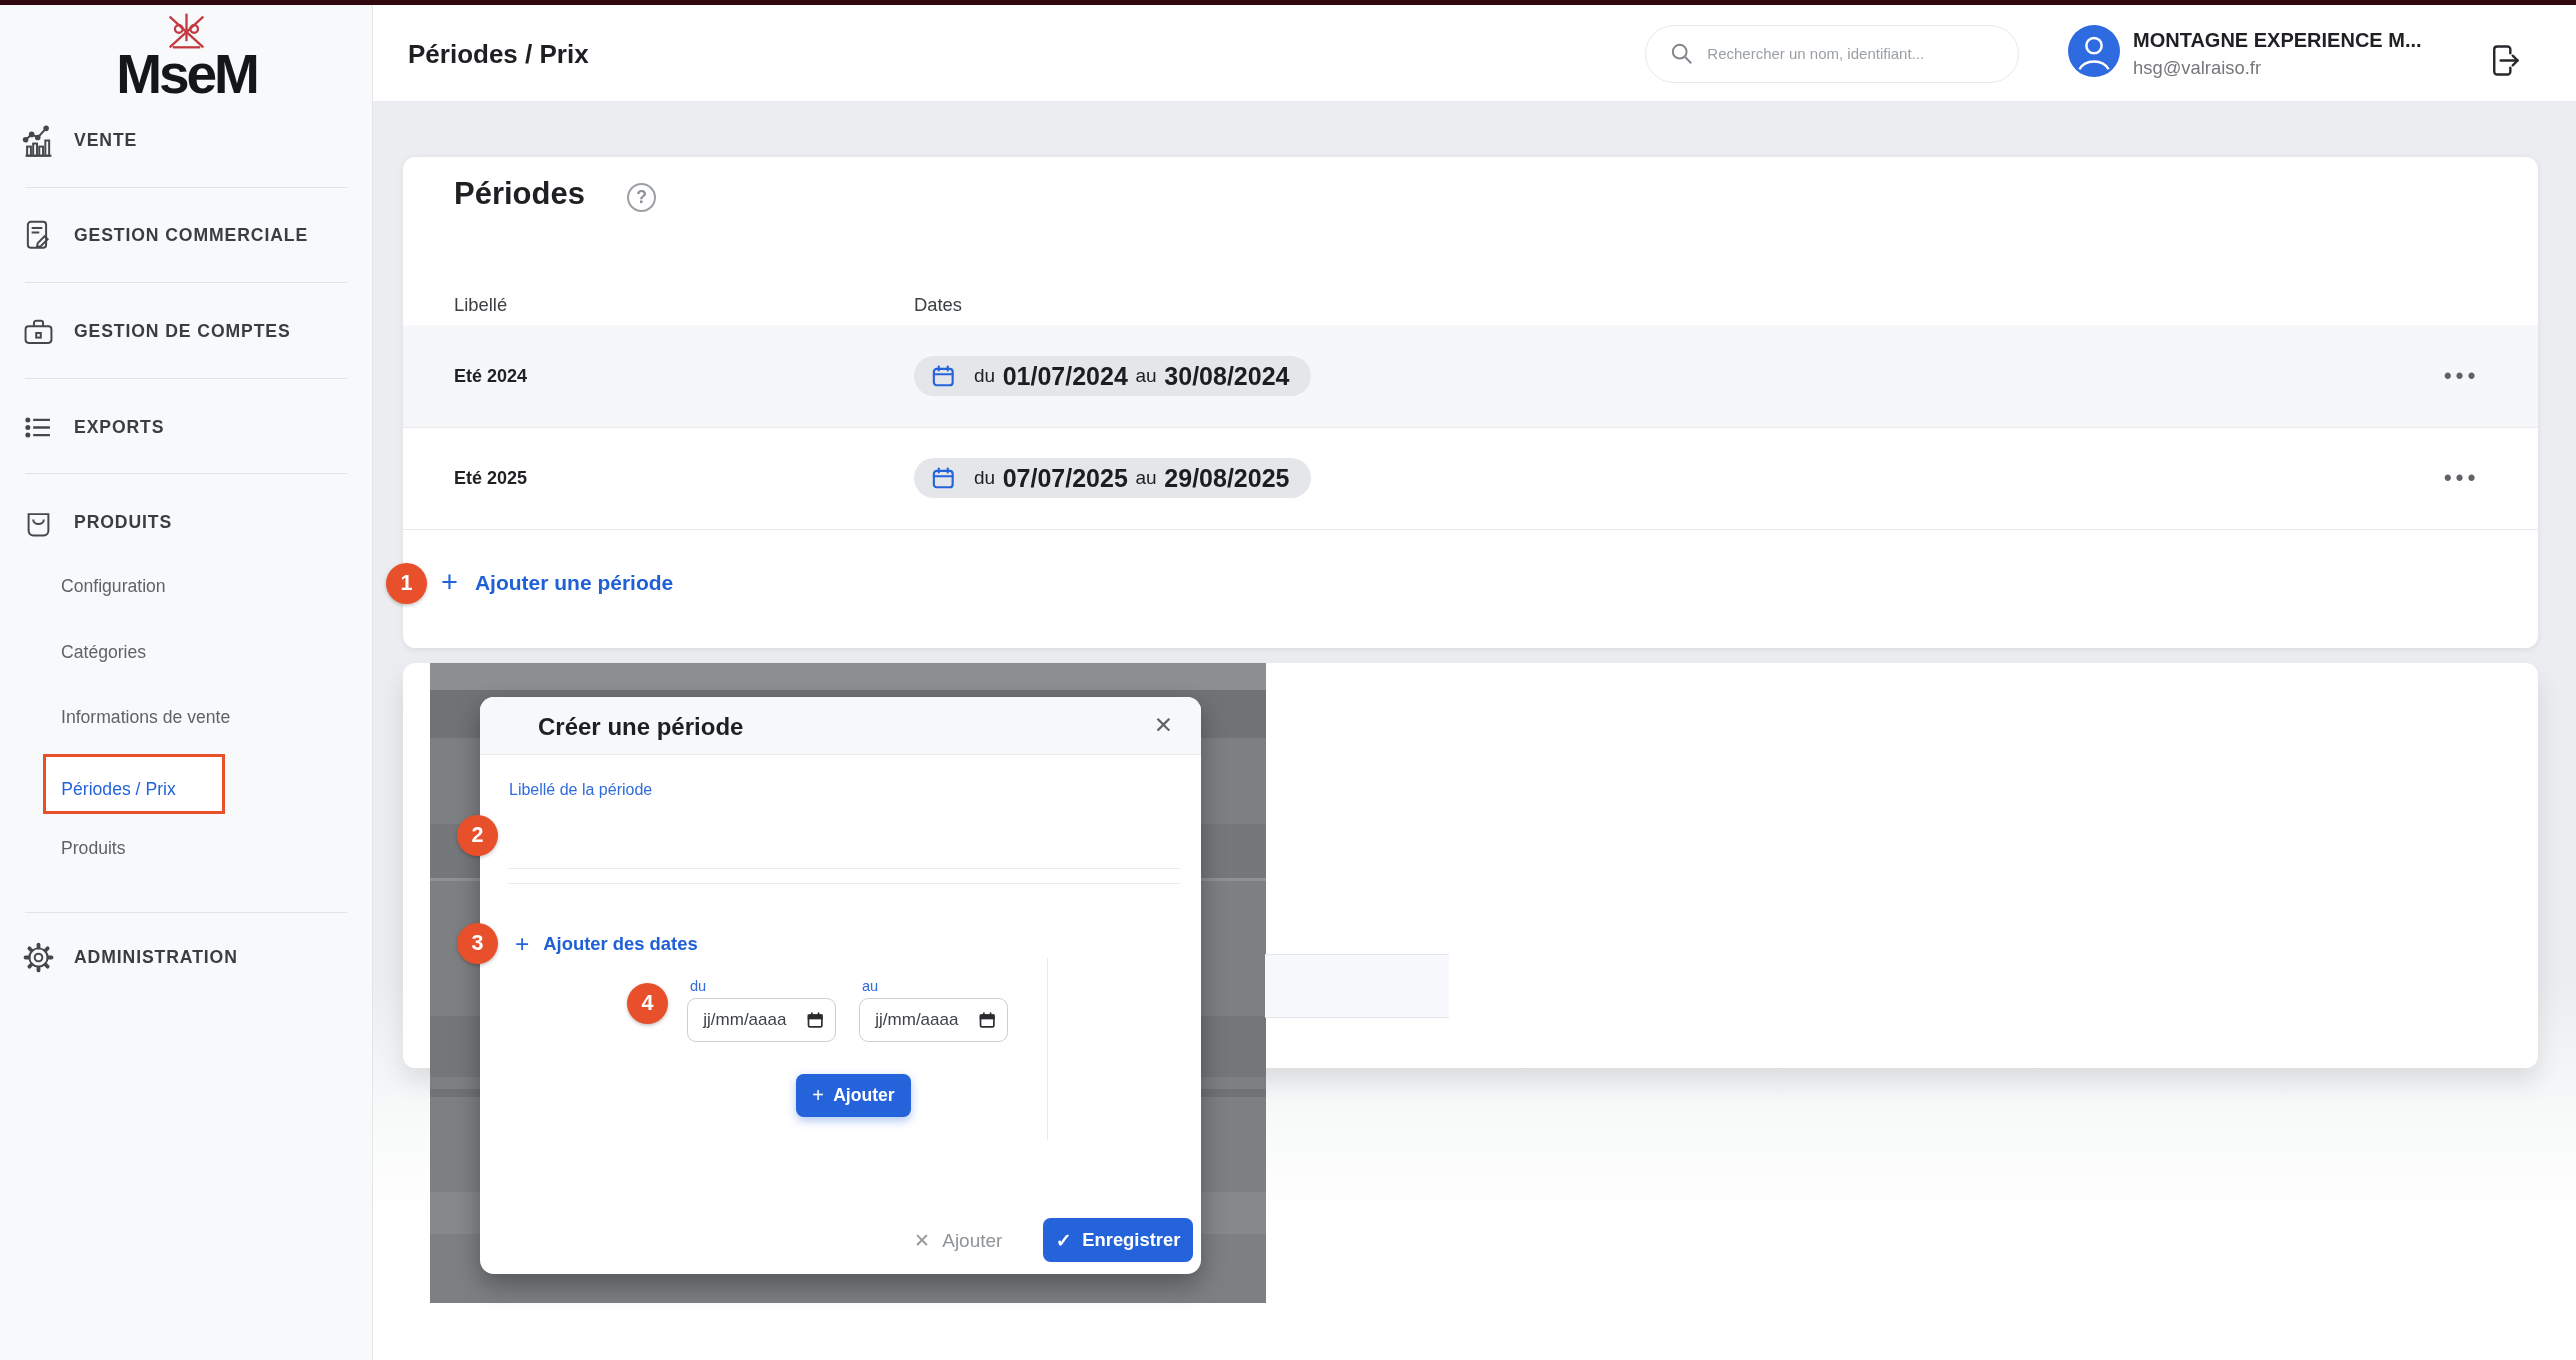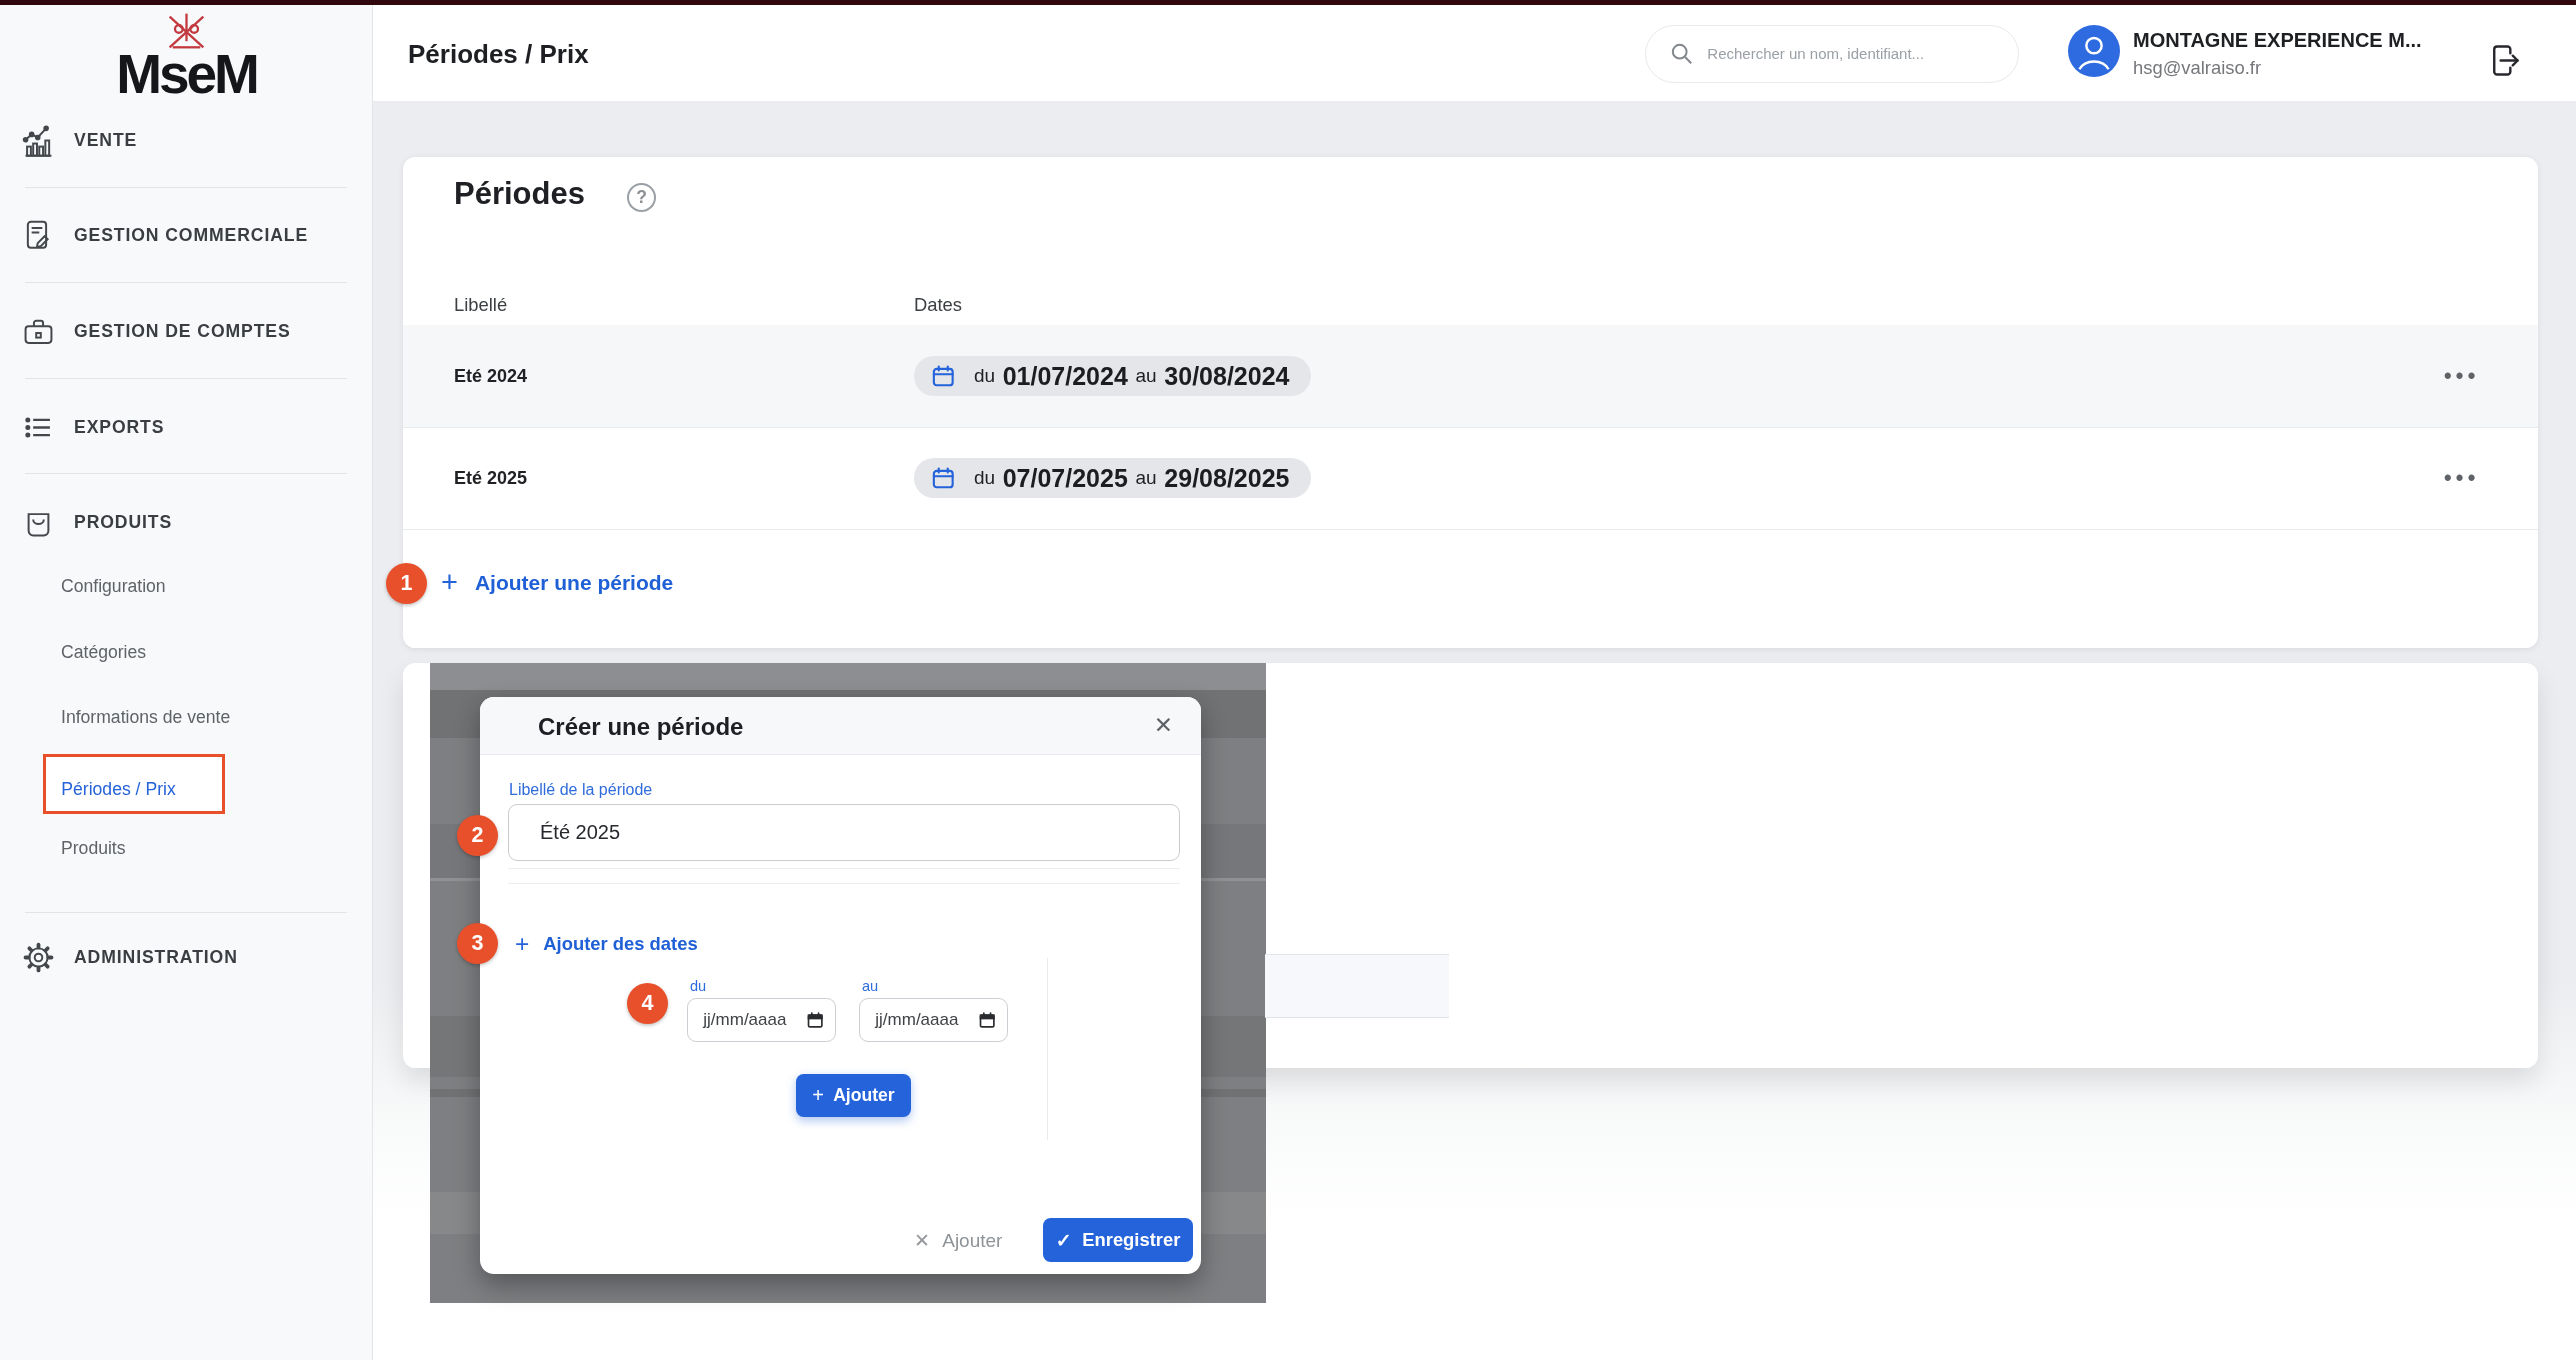--- a/index.html
+++ b/index.html
@@ -340,21 +340,20 @@
 
     <div class="modal">
       <div class="m-head">
         <div class="m-title">Créer une période</div>
         <div class="m-close">
           <span>✕</span>
         </div>
       </div>
 
       <div class="m-label">Libellé de la période</div>
-      <input class="m-input" type="text" value="Été 2025" style="">
 
       <div class="m-line" style="top:171px"></div>
       <div class="m-line" style="top:186px"></div>
 
       <div class="add-dates">
         <span class="plus">+</span>
         <span class="txt">Ajouter des dates</span>
       </div>
 
       <div class="d-label du">du</div>

